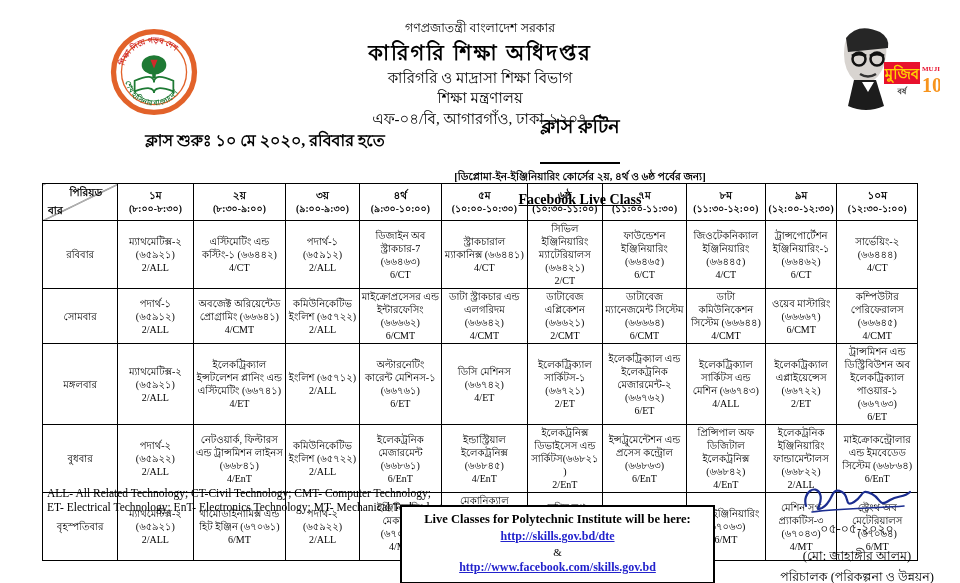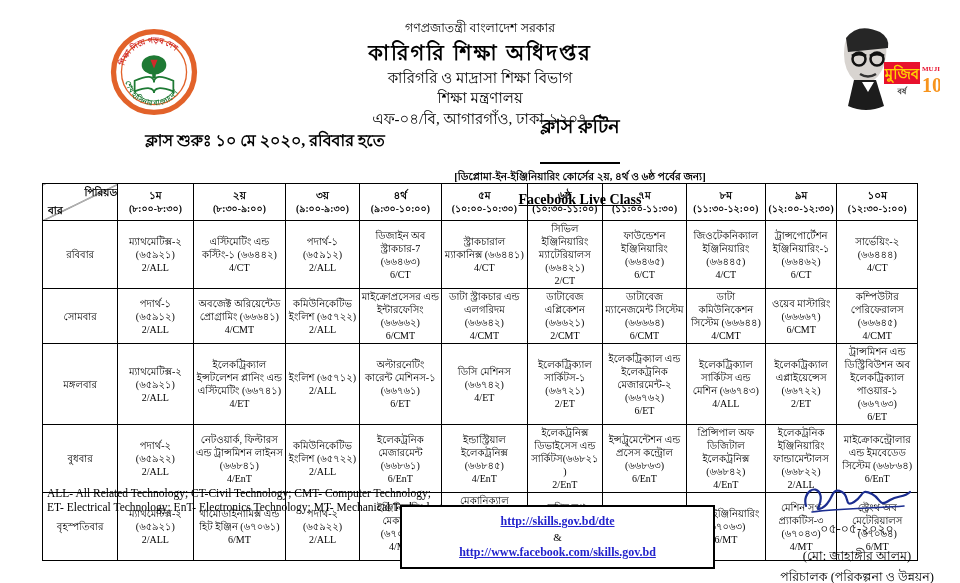--- a/index.html
+++ b/index.html
@@ -32,21 +32,21 @@
     border:1px solid #000; text-align:center; vertical-align:middle;
     font-size:10px; line-height:1.3; padding:1px 2px; word-wrap:break-word;
   }
   table.routine thead tr { height:37px; }
   tr.r0 { height:43px; } tr.r1 { height:48px; } tr.r2 { height:56px; }
   tr.r3 { height:60px; } tr.r4 { height:54px; }
   .corner {
     position:relative;
     background-image:linear-gradient(to bottom right, transparent calc(50% - 0.6px), #000 50%, transparent calc(50% + 0.6px));
   }
-  .corner .c-top { position:absolute; top:2px; right:0; font-size:10.5px; }
+  .corner .c-top { position:absolute; top:2px; right:15px; font-size:10.5px; }
   .corner .c-bot { position:absolute; bottom:2px; left:5px; font-size:10.5px; }
   .p-label { font-size:10.5px; }
   .p-time { font-size:9.5px; }
   .day-cell { font-size:11px;margin-top:24px; }
   .cname { font-size:10px; }
   .cgroup { font-size:10px; font-family:"Liberation Serif", serif; }
 
   
   .legend { position:absolute; top:486px; left:47px; font-size:11.5px; line-height:1.25;
             font-family:"Liberation Serif", serif; }
@@ -395,20 +395,21 @@
         </tr>
       </tbody>
   </table>
 
   <div class="legend">
     <div>ALL- All Related Technology; CT-Civil Technology; CMT- Computer Technology;</div>
     <div>ET- Electrical Technology; EnT- Electronics Technology; MT- Mechanical Technology</div>
   </div>
 
   <div class="live-box">
+    <div class="live-title">Live Classes for Polytechnic Institute will be here:</div>
     <a href="#" class="live-link">http://skills.gov.bd/dte</a>
     <div class="amp">&amp;</div>
     <a href="#" class="live-link">http://www.facebook.com/skills.gov.bd</a>
   </div>
 
   <div class="sign-block">
     <svg width="130" height="42" viewBox="0 0 130 42">
       <path d="M14 28 C10 14, 24 6, 28 16 C32 26, 20 34, 30 30 C42 24, 38 8, 50 14 C58 18, 52 30, 62 24 C72 18, 68 10, 80 16 C90 21, 86 30, 98 22 C106 17, 112 20, 118 14" fill="none" stroke="#1b2d8f" stroke-width="2.2" stroke-linecap="round"></path>
       <path d="M20 34 C50 30, 90 30, 112 28" fill="none" stroke="#1b2d8f" stroke-width="1.6" stroke-linecap="round"></path>
     </svg>

